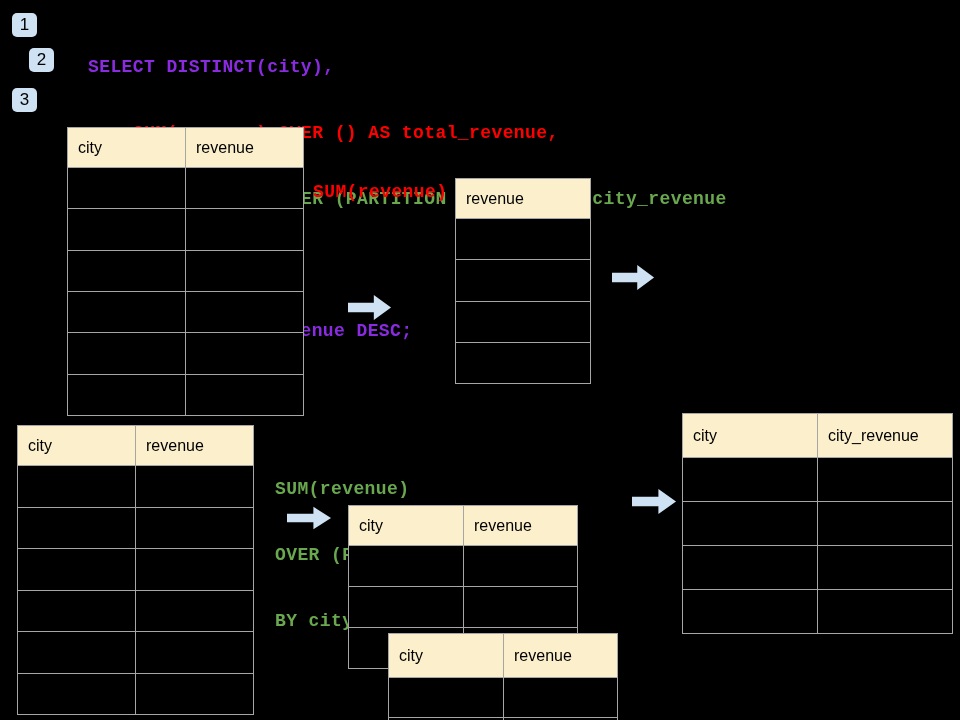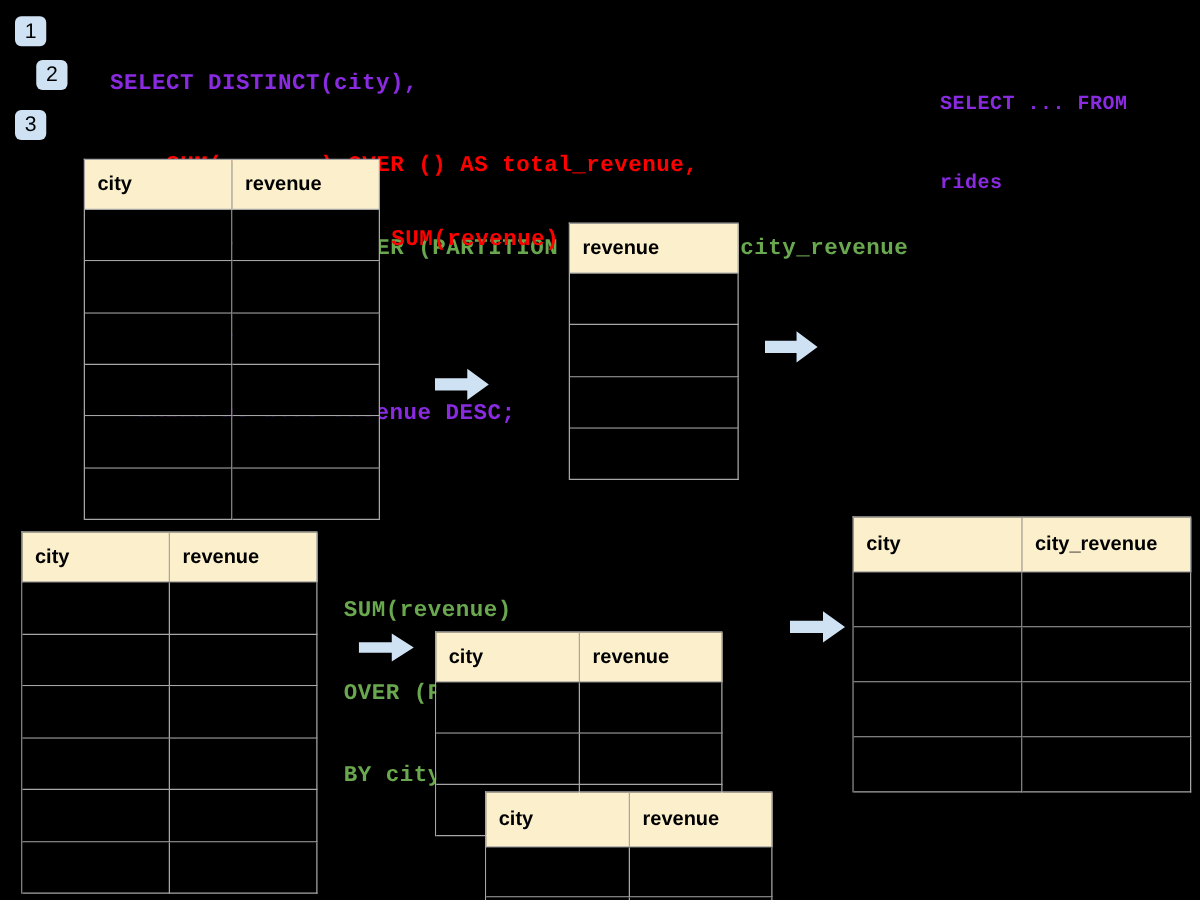--- a/index.html
+++ b/index.html
@@ -38,21 +38,20 @@
   }
   
   .tbl{
     position:absolute;display:grid;
     border-top:1px solid var(--border);border-left:1px solid var(--border);
   }
   .trow,.tbody{display:contents;}
   .cell{
     border-right:1px solid var(--border);border-bottom:1px solid var(--border);
     background:var(--bg);
-    font-weight:bold;
   }
   .hcell{
     background:var(--cream);color:#000;font-size:16px;
     display:flex;align-items:center;padding-left:10px;box-sizing:border-box;
   }
   .overlay{z-index:2;}
   
   .arrow{position:absolute;}
   .arrow svg{display:block;width:100%;height:100%;}
 </style>
@@ -72,24 +71,20 @@
     </div>
 
   <div class="code main-code">
     <div class="c-purple">SELECT DISTINCT(city),</div>
     <div class="c-red ind4">SUM(revenue) OVER () AS total_revenue,</div>
     <div class="c-green ind4">SUM(revenue) OVER (PARTITION BY city) as city_revenue</div>
     <div class="c-purple ind2">FROM rides</div>
     <div class="c-purple ind2">ORDER by city_revenue DESC;</div>
   </div>
 
-  <div class="code side-note">
-    <div>SELECT ... FROM</div>
-    <div>rides</div>
-  </div>
 
   <div class="code lbl-total">
     <div>SUM(revenue)</div>
   </div>
 
   <div class="code lbl-part">
     <div>SUM(revenue)</div>
     <div>OVER (PARTITION</div>
     <div>BY city)</div>
   </div>

